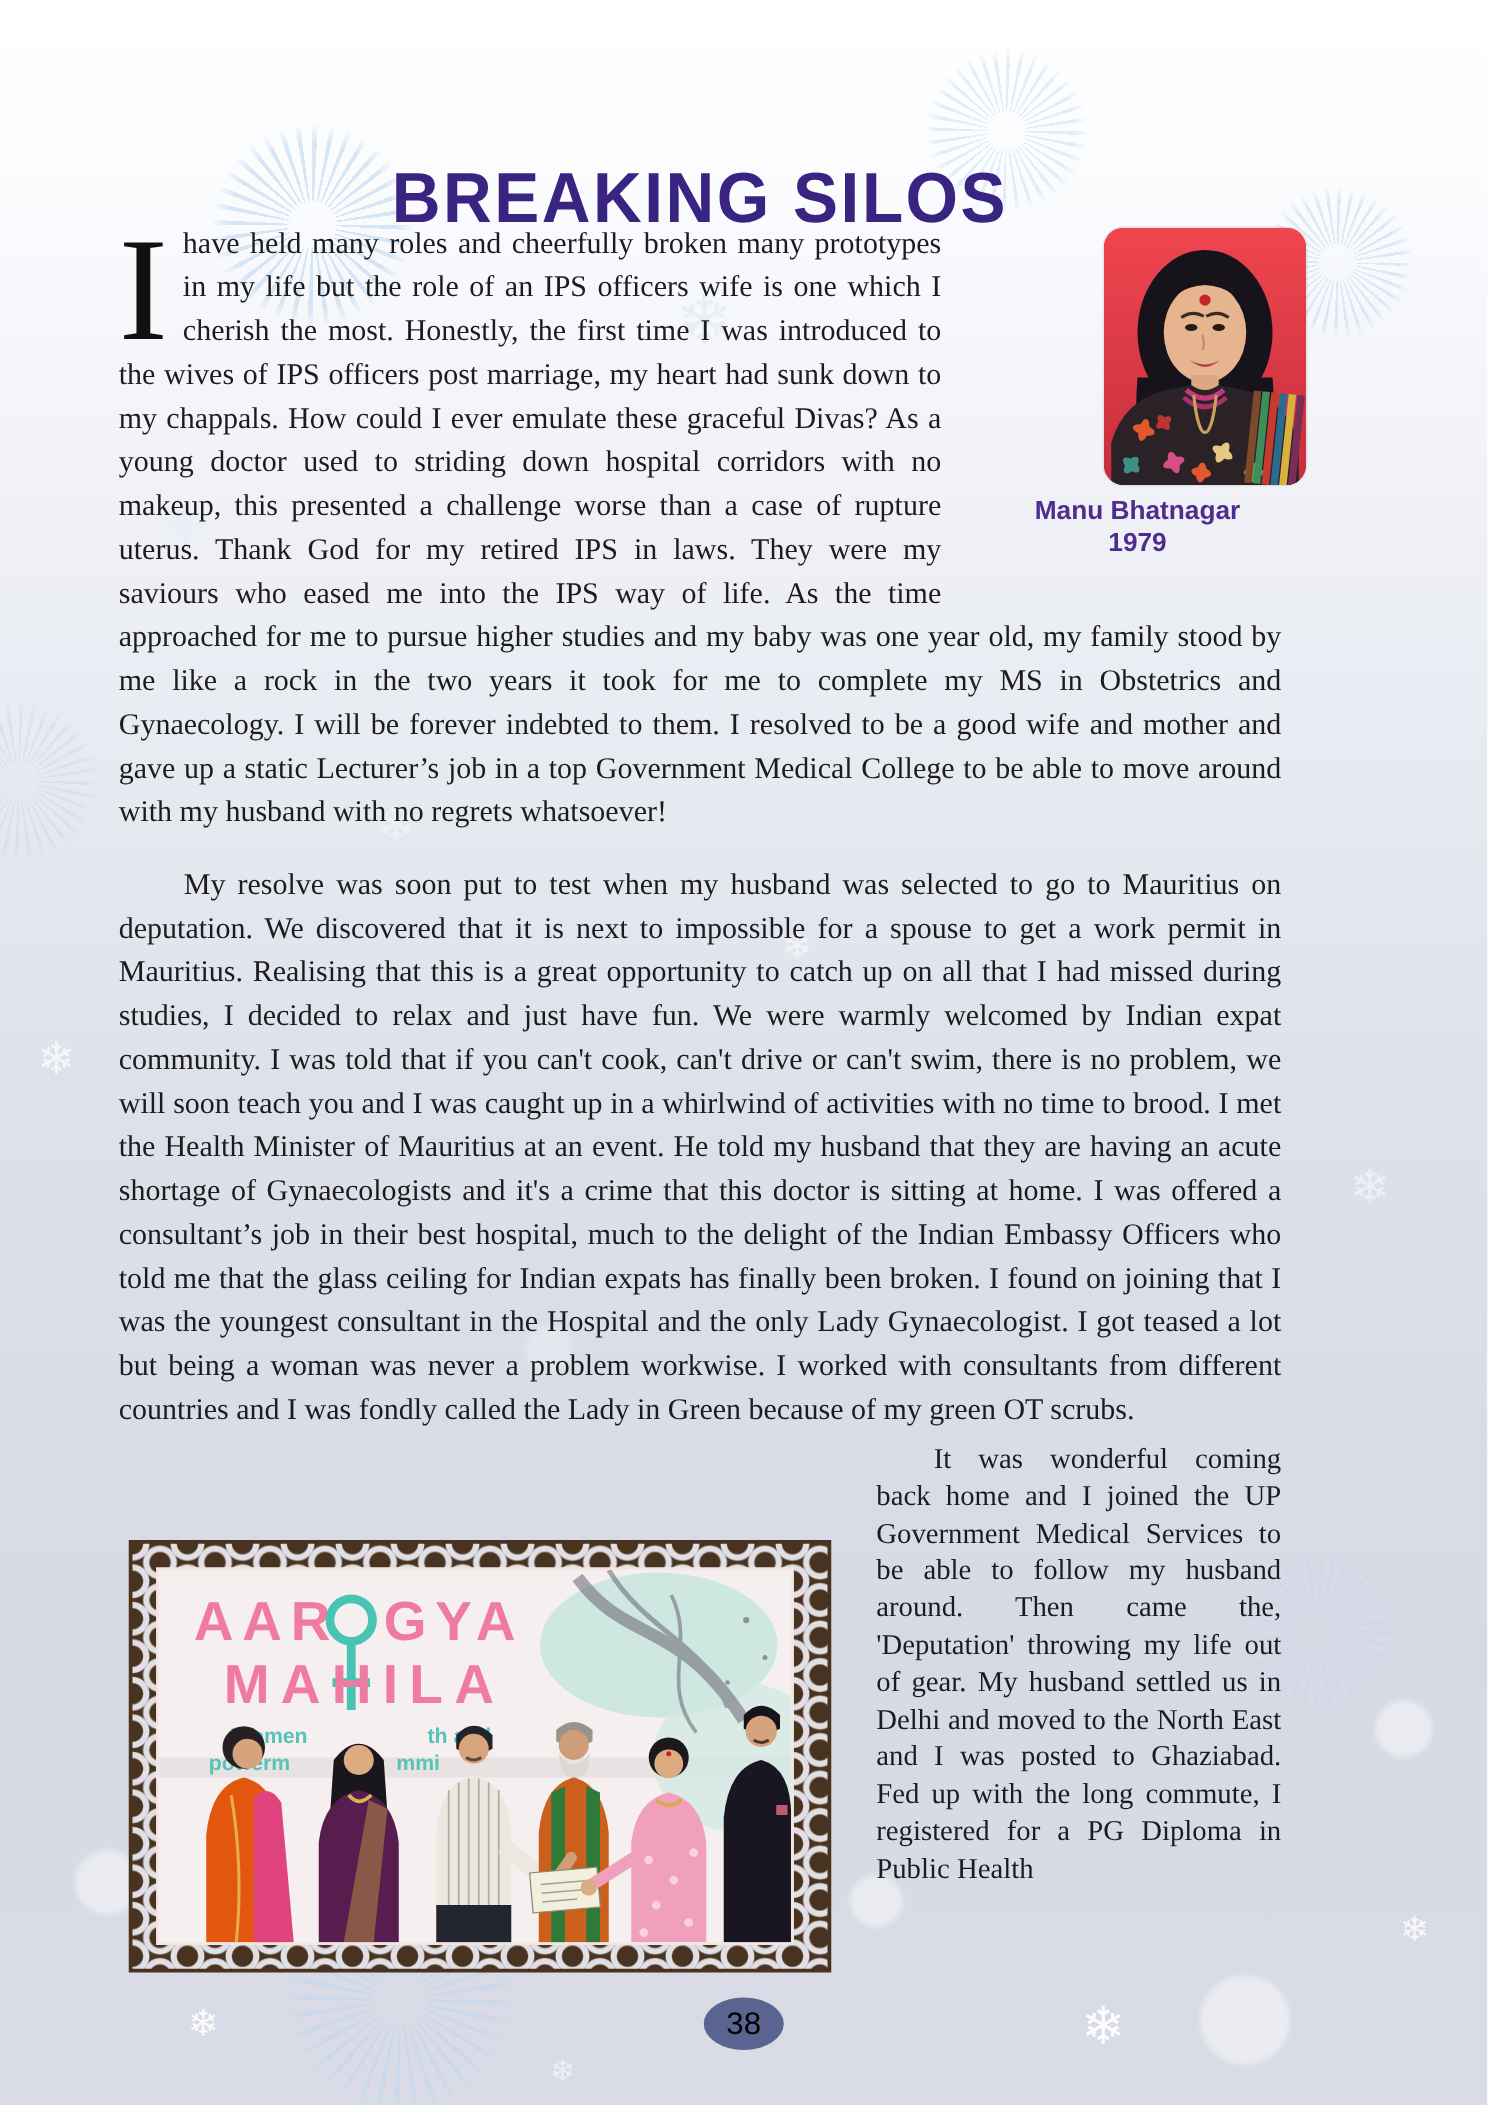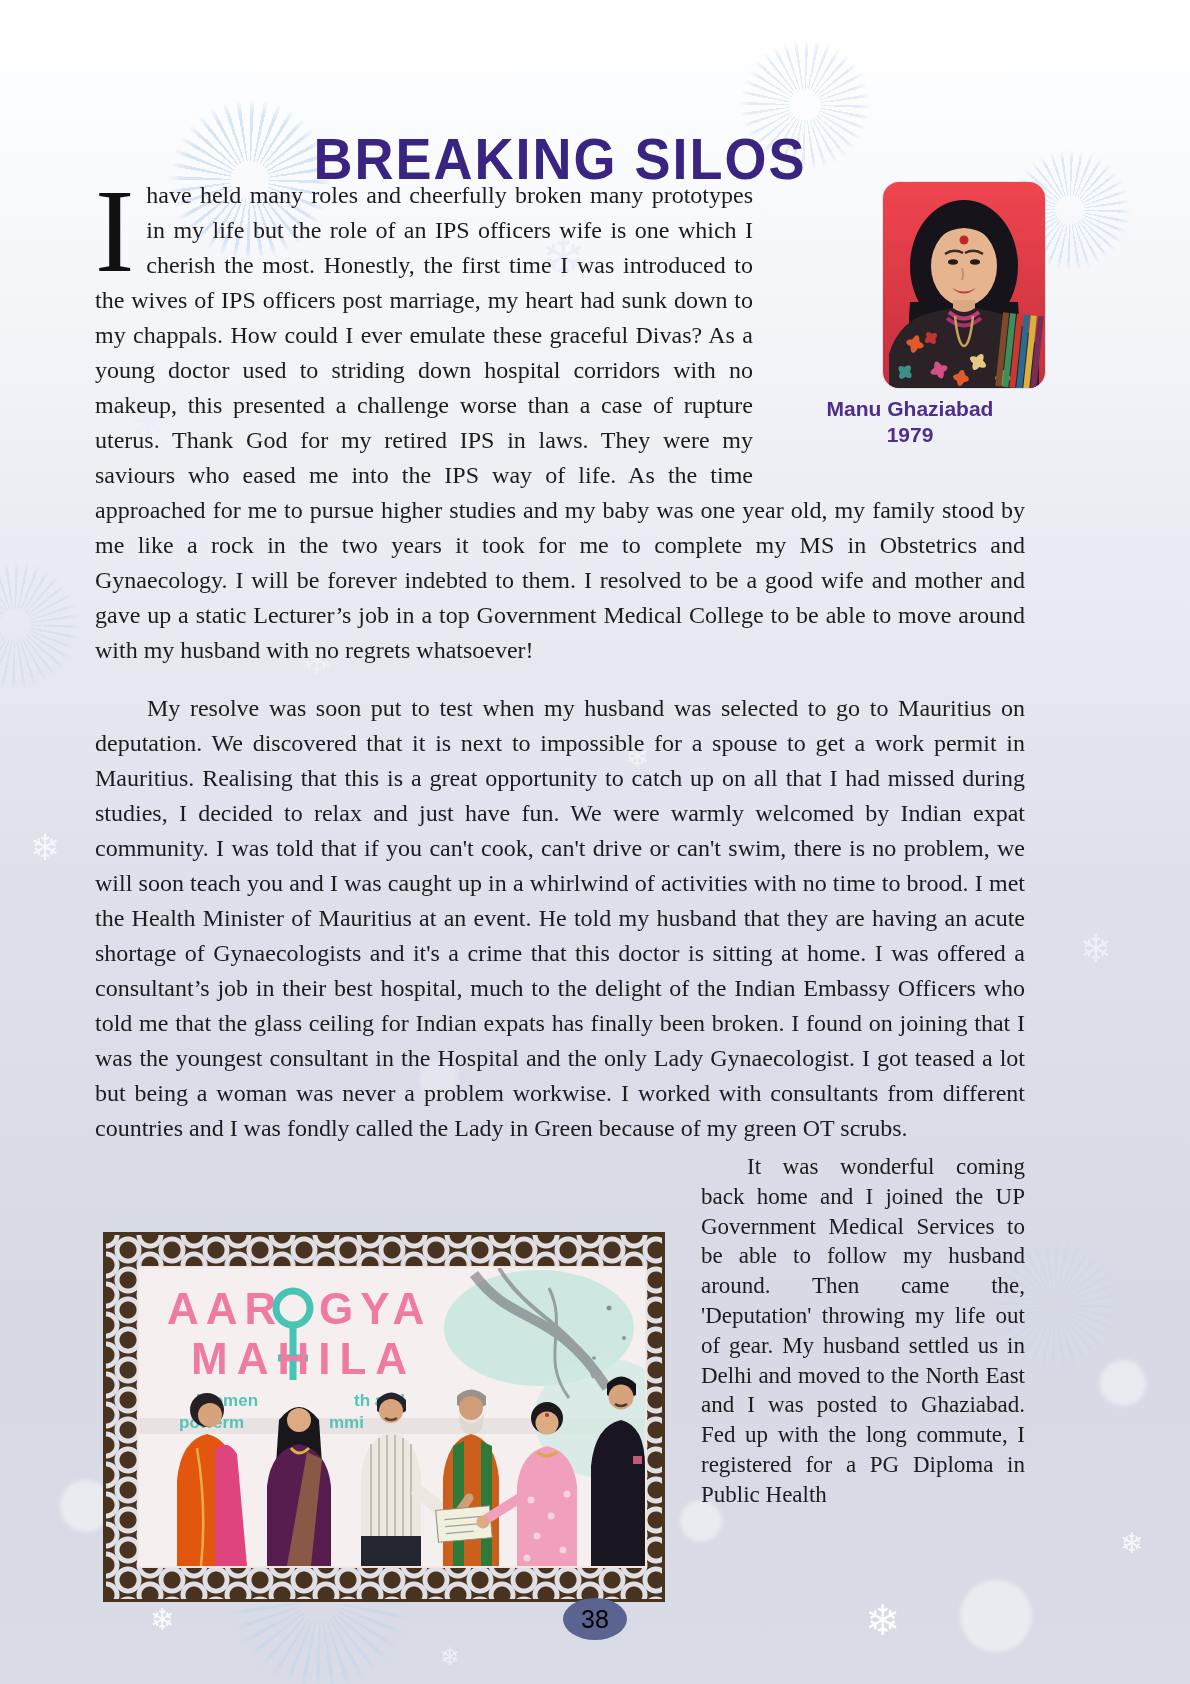--- a/index.html
+++ b/index.html
@@ -28,21 +28,21 @@
     overflow:hidden;box-shadow:0 0 0 1px rgba(0,0,0,.08);}
   .portrait-caption{position:absolute;top:214px;left:-34px;width:338px;text-align:center;
     font-family:"Liberation Sans",sans-serif;font-weight:bold;color:#4f2d8f;font-size:21px;line-height:26px;}
 
   p{margin:0;text-align:justify;font-size:24px;line-height:35px;}
   .dropcap{float:left;font-size:118px;line-height:92px;padding:8px 12px 0 0;color:#111;font-family:"Liberation Serif",serif;}
   .para2{text-indent:52px;margin-top:23px;}
 
   .bottom-sec{display:flex;clear:none;margin-top:6px;}
   .frame-wrap{width:562px;flex:0 0 562px;margin-top:80px;margin-left:8px;}
-  .photo-frame{background:#483220;padding:34px;position:relative;}
+  .photo-frame{background:#483220;padding:22px;position:relative;}
   .photo-frame::before{content:"";position:absolute;inset:3px;opacity:.95;
     background-image:
       radial-gradient(circle,rgba(0,0,0,0) 8px,#e9e9ee 9px 13px,rgba(0,0,0,0) 14px),
       radial-gradient(circle,rgba(0,0,0,0) 8px,#e9e9ee 9px 13px,rgba(0,0,0,0) 14px);
     background-size:44px 30px,44px 30px;background-position:0 0,22px 15px;}
   .event-photo{position:relative;width:506px;height:298px;border:2px solid #f2e6e2;background:#f3eef0;z-index:1;overflow:hidden;}
   .event-photo svg{display:block;}
 
   .para3{flex:1;margin-left:36px;font-size:23px;line-height:29.8px;text-indent:46px;}
 
@@ -144,21 +144,21 @@
             <rect x="116" y="132" width="6" height="74" fill="#7f4a2a"></rect>
             <rect x="123" y="132" width="6" height="74" fill="#3c8f5a"></rect>
             <rect x="130" y="132" width="6" height="74" fill="#c8392f"></rect>
             <rect x="137" y="132" width="6" height="74" fill="#2b6b8f"></rect>
             <rect x="144" y="132" width="6" height="74" fill="#d9b13f"></rect>
             <rect x="151" y="132" width="6" height="74" fill="#7a2d57"></rect>
           </g>
         </svg>
       </div>
       <figcaption class="portrait-caption">
-        <div>Manu Ghaziabad</div>
+        <div>Manu Bhatnagar</div>
         <div>1979</div>
       </figcaption>
     </figure>
 
     <p class="para1"><span class="dropcap">I</span><span>have held many roles and cheerfully broken many prototypes in my life but the role of an IPS officers wife is one which I cherish the most. Honestly, the first time I was introduced to the wives of IPS officers post marriage, my heart had sunk down to my chappals. How could I ever emulate these graceful Divas? As a young doctor used to striding down hospital corridors with no makeup, this presented a challenge worse than a case of rupture uterus. Thank God for my retired IPS in laws. They were my saviours who eased me into the IPS way of life. As the time approached for me to pursue higher studies and my baby was one year old, my family stood by me like a rock in the two years it took for me to complete my MS in Obstetrics and Gynaecology. I will be forever indebted to them. I resolved to be a good wife and mother and gave up a static Lecturer’s job in a top Government Medical College to be able to move around with my husband with no regrets whatsoever!</span></p>
 
     <p class="para2">My resolve was soon put to test when my husband was selected to go to Mauritius on deputation. We discovered that it is next to impossible for a spouse to get a work permit in Mauritius. Realising that this is a great opportunity to catch up on all that I had missed during studies, I decided to relax and just have fun. We were warmly welcomed by Indian expat community. I was told that if you can't cook, can't drive or can't swim, there is no problem, we will soon teach you and I was caught up in a whirlwind of activities with no time to brood. I met the Health Minister of Mauritius at an event. He told my husband that they are having an acute shortage of Gynaecologists and it's a crime that this doctor is sitting at home. I was offered a consultant’s job in their best hospital, much to the delight of the Indian Embassy Officers who told me that the glass ceiling for Indian expats has finally been broken. I found on joining that I was the youngest consultant in the Hospital and the only Lady Gynaecologist. I got teased a lot but being a woman was never a problem workwise. I worked with consultants from different countries and I was fondly called the Lady in Green because of my green OT scrubs.</p>
 
     <div class="bottom-sec">
       <div class="frame-wrap">

